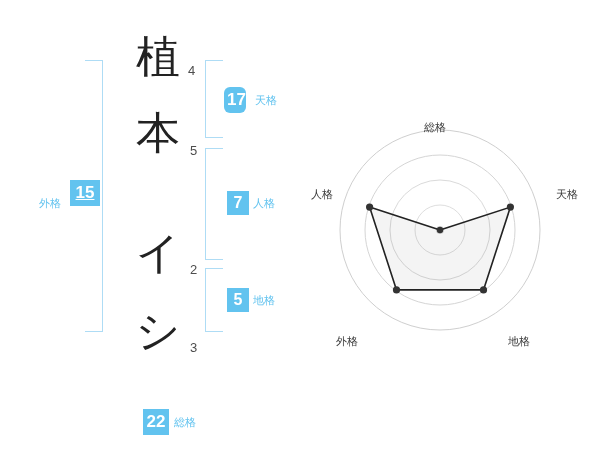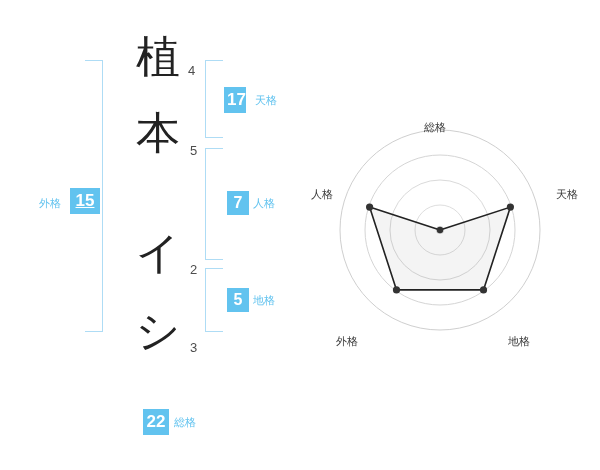--- a/index.html
+++ b/index.html
@@ -108,31 +108,31 @@
   <div class="stroke-num" style="left:190px; top:340px;">3</div>
 
   <div class="bracket left-open" style="left:85px; top:60px; width:18px; height:272px;"></div>
 
   <div class="bracket right-open" style="left:205px; top:60px; width:18px; height:78px;"></div>
 
   <div class="bracket right-open" style="left:205px; top:148px; width:18px; height:112px;"></div>
 
   <div class="bracket right-open" style="left:205px; top:268px; width:18px; height:64px;"></div>
 
-  <div class="badge big" style="left:224px; top:87px; width:18px;">17</div>
+  <div class="badge big" style="left:224px; top:87px; width:18px;border-radius:6px;">17</div>
   <div class="badge-label" style="left:255px; top:93px;">天格</div>
 
   <div class="badge" style="left:227px; top:191px; width:20px;">7</div>
   <div class="badge-label" style="left:253px; top:196px;">人格</div>
 
   <div class="badge" style="left:227px; top:288px; width:20px;">5</div>
   <div class="badge-label" style="left:253px; top:293px;">地格</div>
 
   <div class="badge-label" style="left:39px; top:196px;">外格</div>
-  <div class="badge big" style="left:70px; top:188px; width:30px;text-decoration:underline;">15</div>
+  <div class="badge big" style="left:70px; top:180px; width:30px;text-decoration:underline;">15</div>
 
   <div class="badge big" style="left:143px; top:409px; width:26px;">22</div>
   <div class="badge-label" style="left:174px; top:415px;">総格</div>
 
   <svg id="radar" width="240" height="240" viewBox="0 0 240 240">
 
     <circle cx="120" cy="120" r="100" fill="none" stroke="#cfcfcf" stroke-width="1"></circle>
     <circle cx="120" cy="120" r="75" fill="none" stroke="#d5d5d5" stroke-width="1"></circle>
     <circle cx="120" cy="120" r="50" fill="none" stroke="#dadada" stroke-width="1"></circle>
     <circle cx="120" cy="120" r="25" fill="none" stroke="#dedede" stroke-width="1"></circle>

